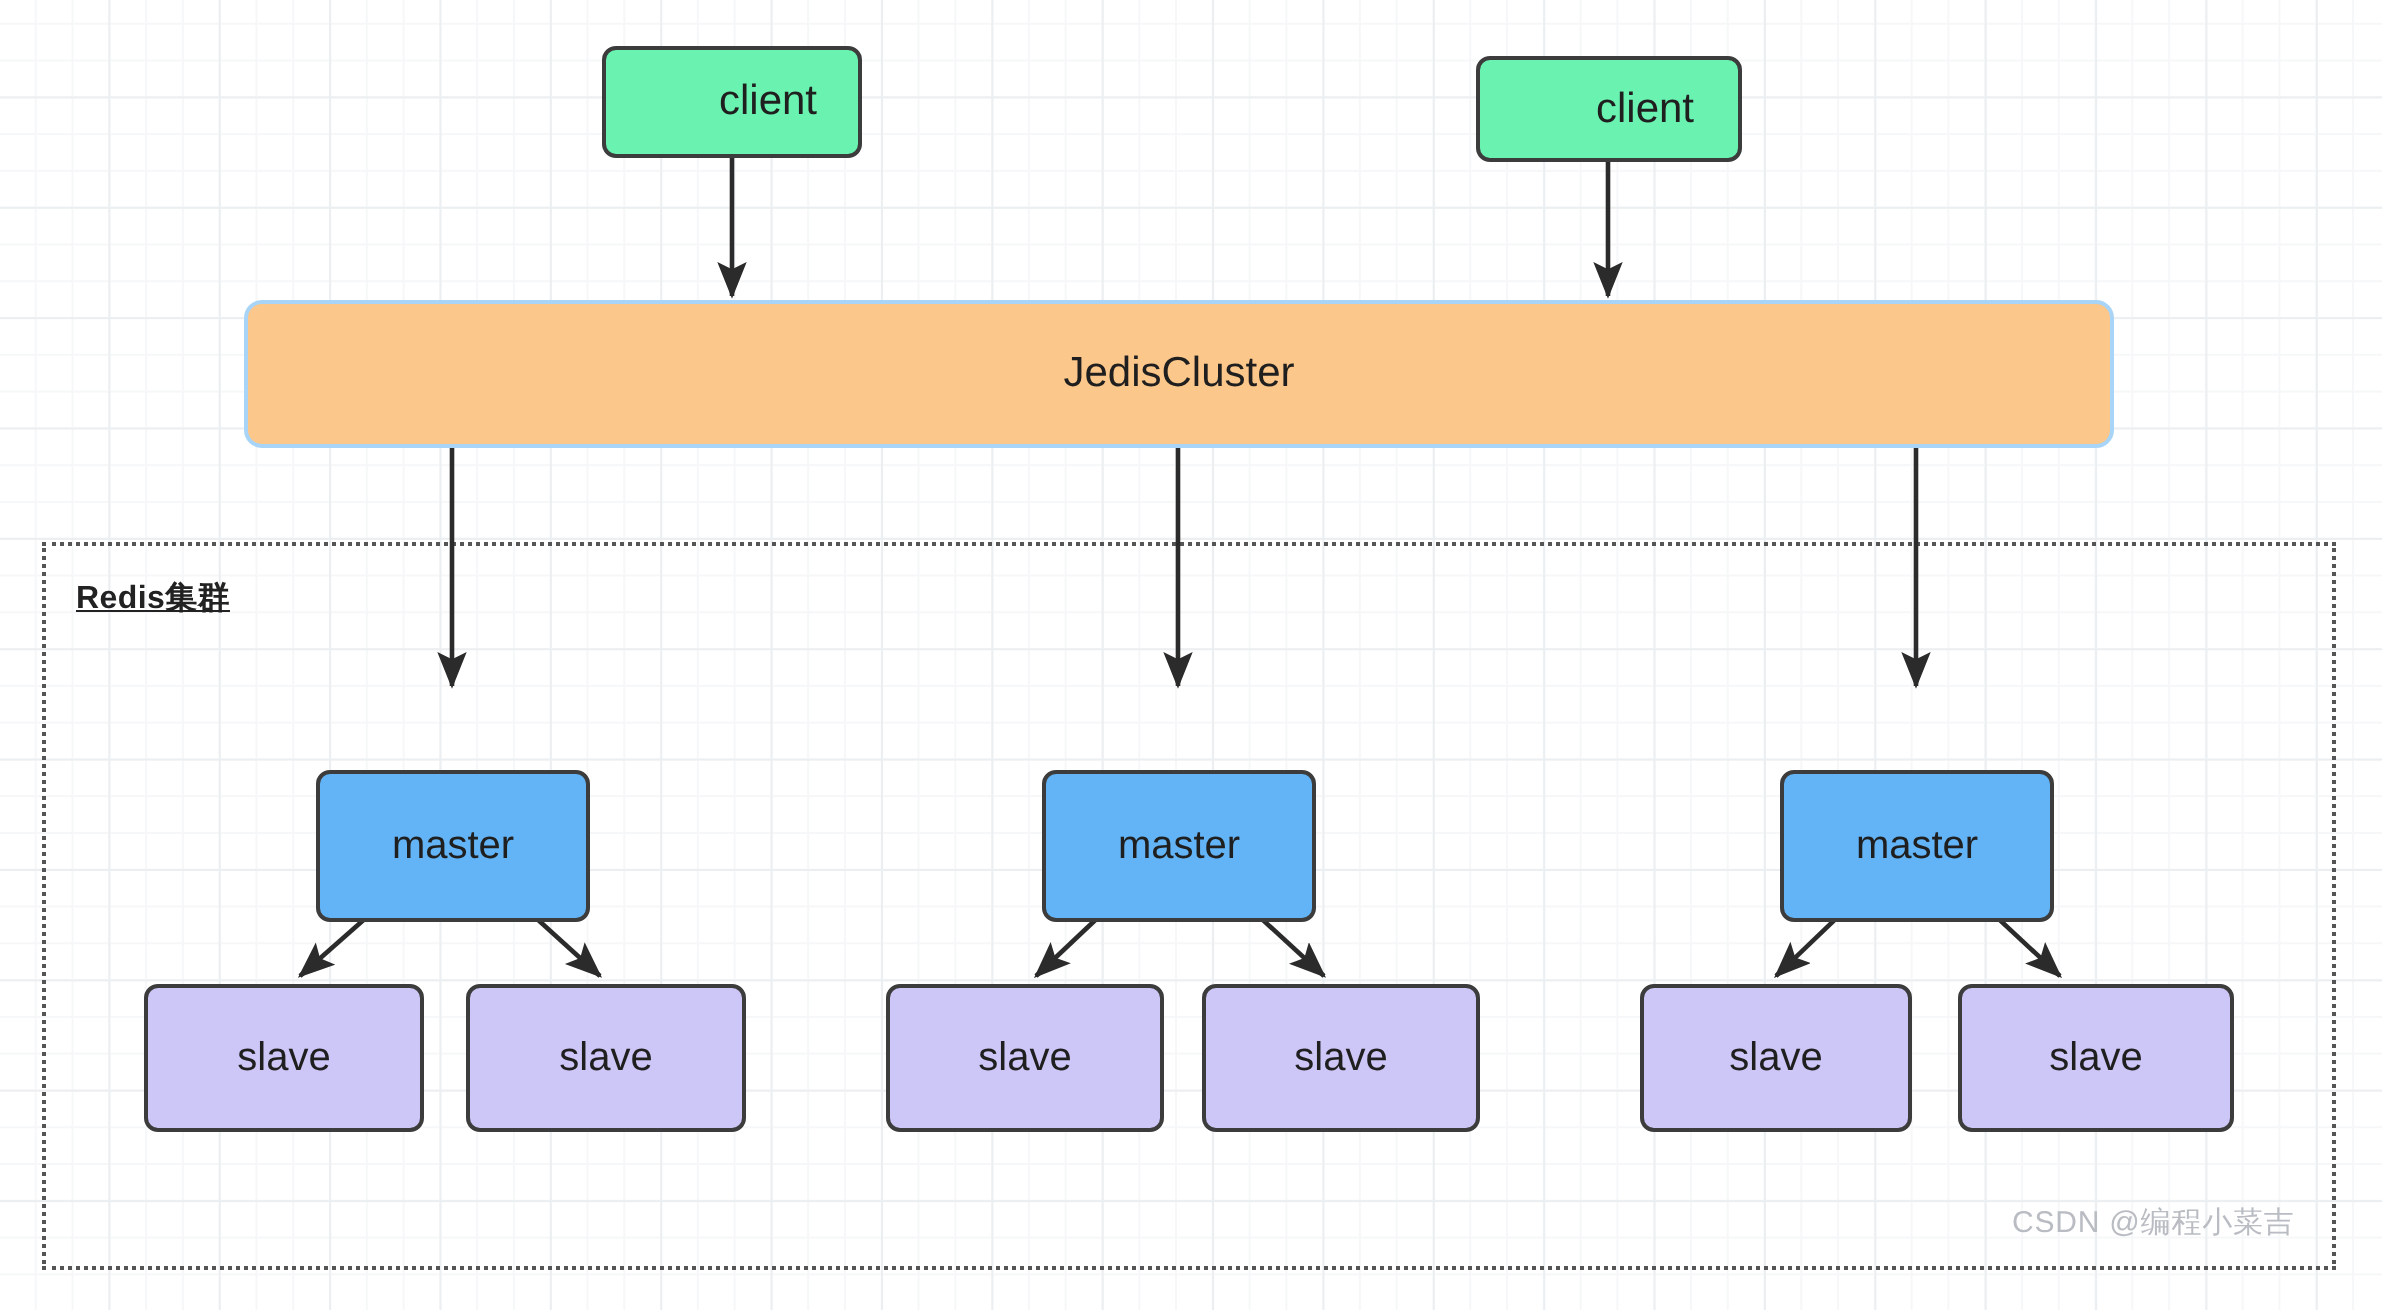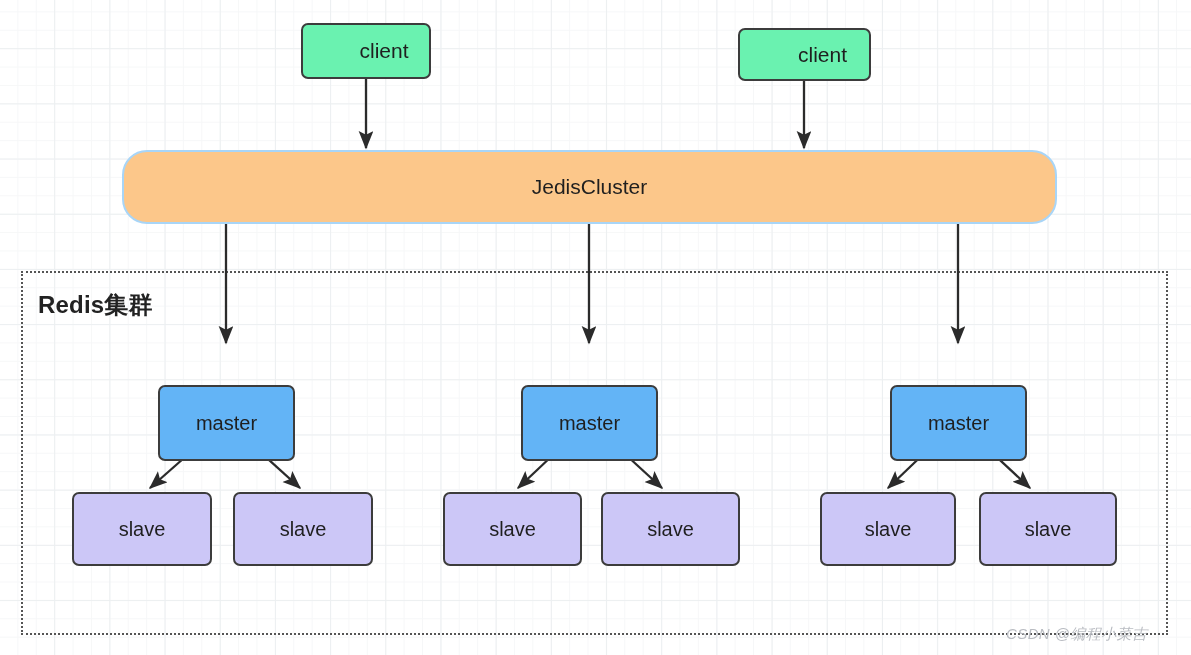--- a/index.html
+++ b/index.html
@@ -74,24 +74,25 @@
   }
   .cluster-box {
     position: absolute;
     box-sizing: border-box;
     border: 2.4px dotted #555555;
     background: transparent;
   }
   .cluster-label {
     position: absolute;
     font-weight: bold;
-    font-size: 24px;
+    font-size: 16px;
     color: #222222;
     letter-spacing: 0.2px;
     white-space: nowrap;
+    text-decoration: underline;
   }
   .watermark {
     position: absolute;
     font-size: 15px;
     color: #b9bcc2;
     white-space: nowrap;
     letter-spacing: 0.4px;
   }
 </style>
 </head>
@@ -123,21 +124,21 @@
       </g>
   </svg>
 
   <div id="node-layer">
       <div class="node node-client" style="left: 301px; top: 23px; width: 130px; height: 56px;">
         <span>client</span>
       </div>
       <div class="node node-client" style="left: 738px; top: 28px; width: 133px; height: 53px;">
         <span>client</span>
       </div>
-      <div class="node node-jedis" style="left: 122px; top: 150px; width: 935px; height: 74px; border-radius: 25px;">
+      <div class="node node-jedis" style="left: 122px; top: 150px; width: 935px; height: 74px;">
         <span>JedisCluster</span>
       </div>
       <div class="node node-master" style="left: 158px; top: 345px; width: 137px; height: 76px;">
         <span>master</span>
       </div>
       <div class="node node-slave" style="left: 72px; top: 492px; width: 140px; height: 74px;">
         <span>slave</span>
       </div>
       <div class="node node-slave" style="left: 233px; top: 492px; width: 140px; height: 74px;">
         <span>slave</span>
@@ -155,14 +156,14 @@
         <span>master</span>
       </div>
       <div class="node node-slave" style="left: 820px; top: 492px; width: 136px; height: 74px;">
         <span>slave</span>
       </div>
       <div class="node node-slave" style="left: 979px; top: 492px; width: 138px; height: 74px;">
         <span>slave</span>
       </div>
     </div>
 
-  <div class="watermark" id="watermark" style="left: 1006px; top: 625px; color: rgb(185, 188, 194); font-style: italic;">CSDN @编程小菜吉</div>
+  <div class="watermark" id="watermark" style="left: 1006px; top: 602px; color: rgb(185, 188, 194);">CSDN @编程小菜吉</div>
 </div>
 
 </body></html>

